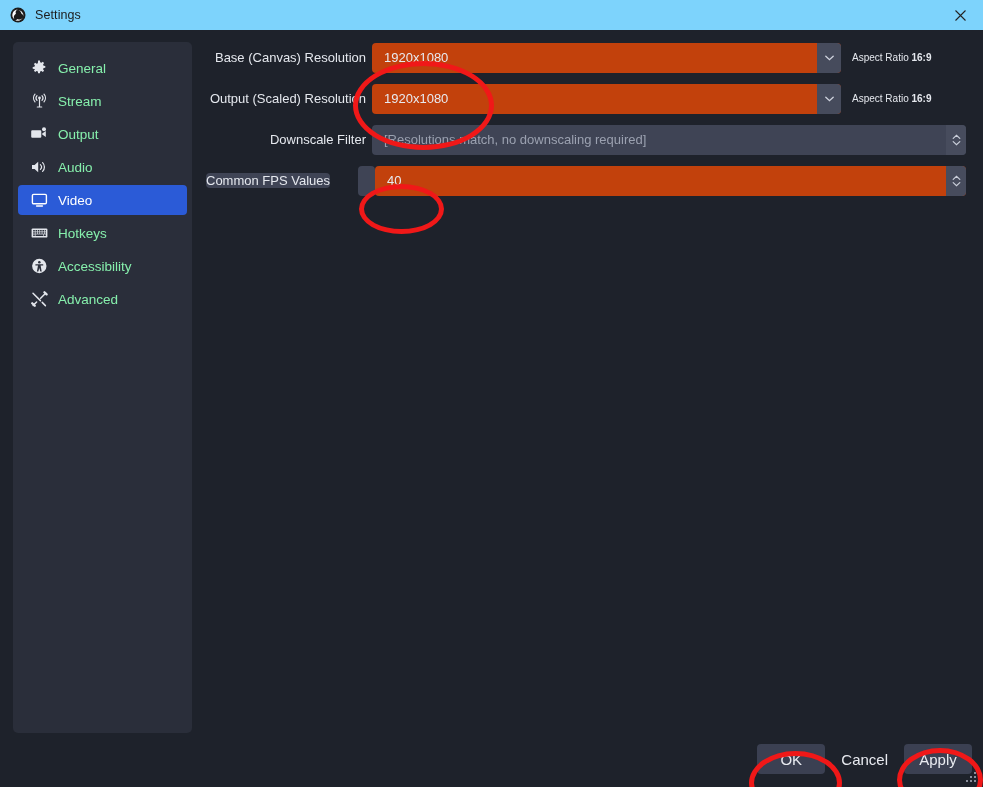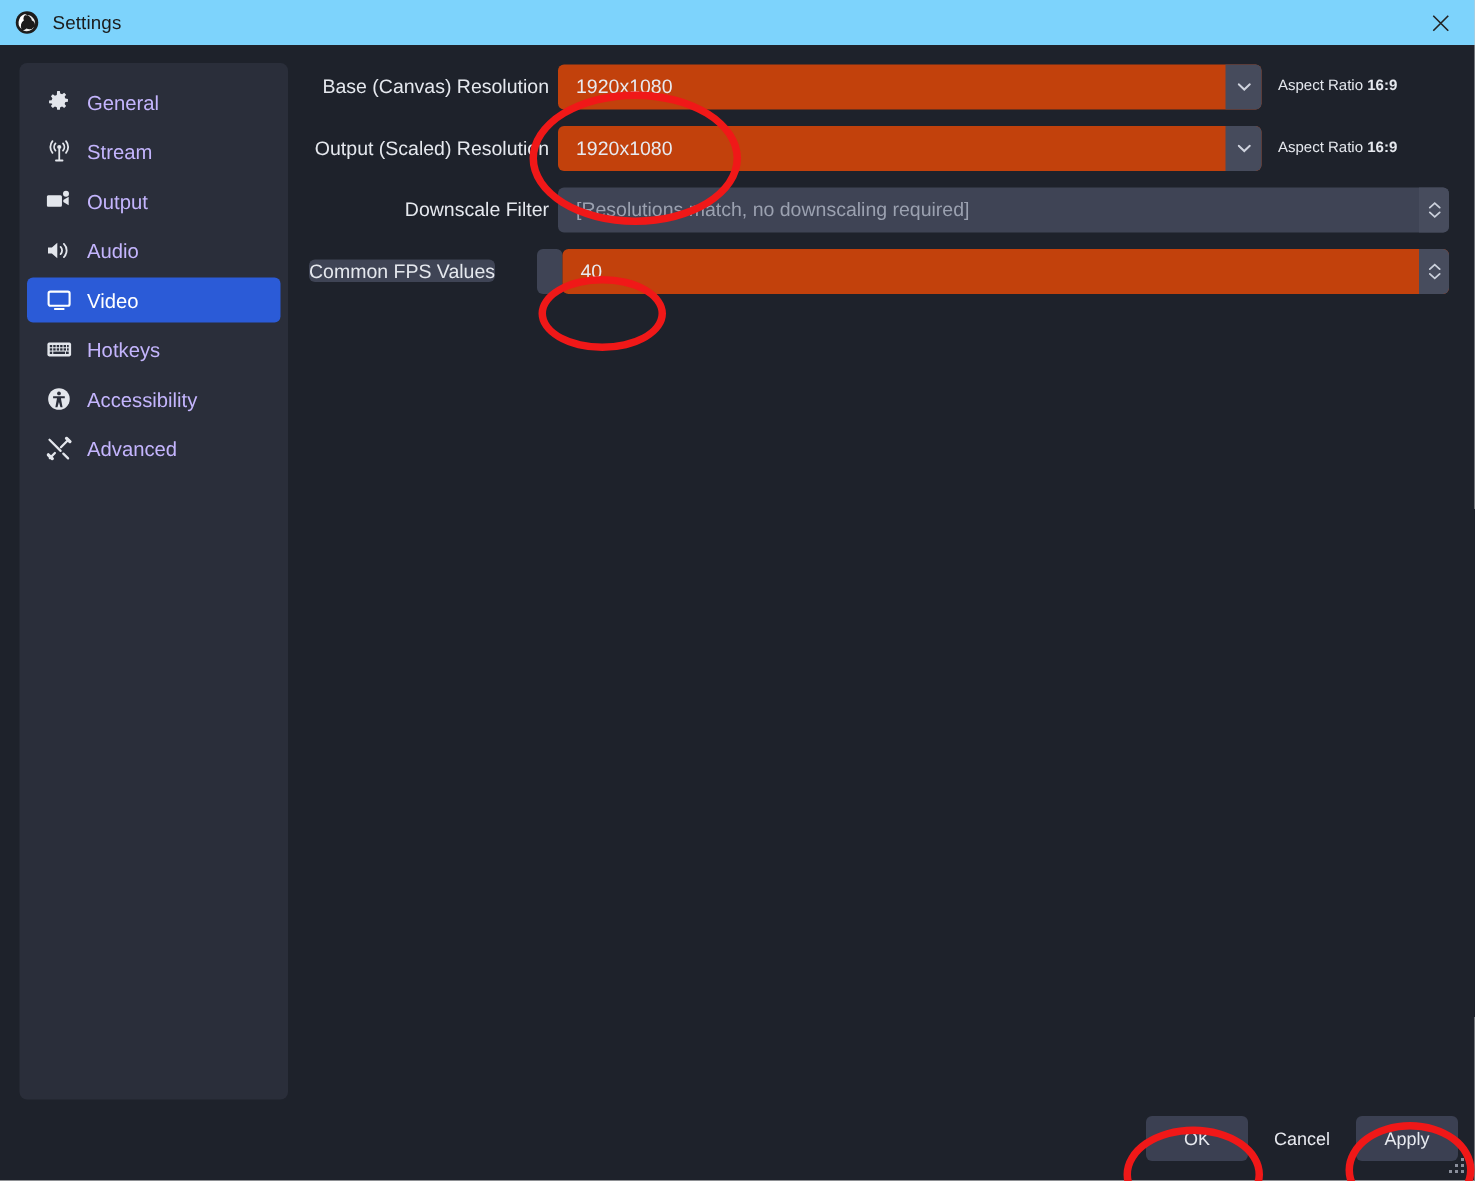--- a/index.html
+++ b/index.html
@@ -41,21 +41,21 @@
     width: 179px; height: 691px;
     background: #2a2e3a;
     border-radius: 5px;
     padding-top: 8px;
   }
   .nav-item {
     display: flex; align-items: center;
     height: 30px; margin: 3px 5px;
     padding-left: 12px;
     border-radius: 4px;
-    color: #c4b5fd;
+    color: #86efac;
     font-size: 13.5px;
   }
   .nav-item.active { background: #2b5bd7; color: #ffffff; }
   .nav-icon {
     width: 18px; height: 18px; margin-right: 10px;
     display: flex; align-items: center; justify-content: center;
     flex: 0 0 auto;
   }
   .nav-icon svg { display: block; }
 
@@ -130,21 +130,21 @@
   }
 
   
   #buttons {
     position: absolute; right: 11px; bottom: 13px;
     display: flex; align-items: center;
   }
   .btn {
     height: 30px; min-width: 68px;
     display: flex; align-items: center; justify-content: center;
-    font-size: 12px; color: #e8eaf0;
+    font-size: 15px; color: #e8eaf0;
     border-radius: 4px;
     padding: 0 14px;
     margin-left: 2px;
   }
   .btn.filled { background: #3b4052; }
   .btn.flat   { background: transparent; }
 
   #resize-grip {
     position: absolute; right: 4px; bottom: 3px;
     width: 14px; height: 14px;

